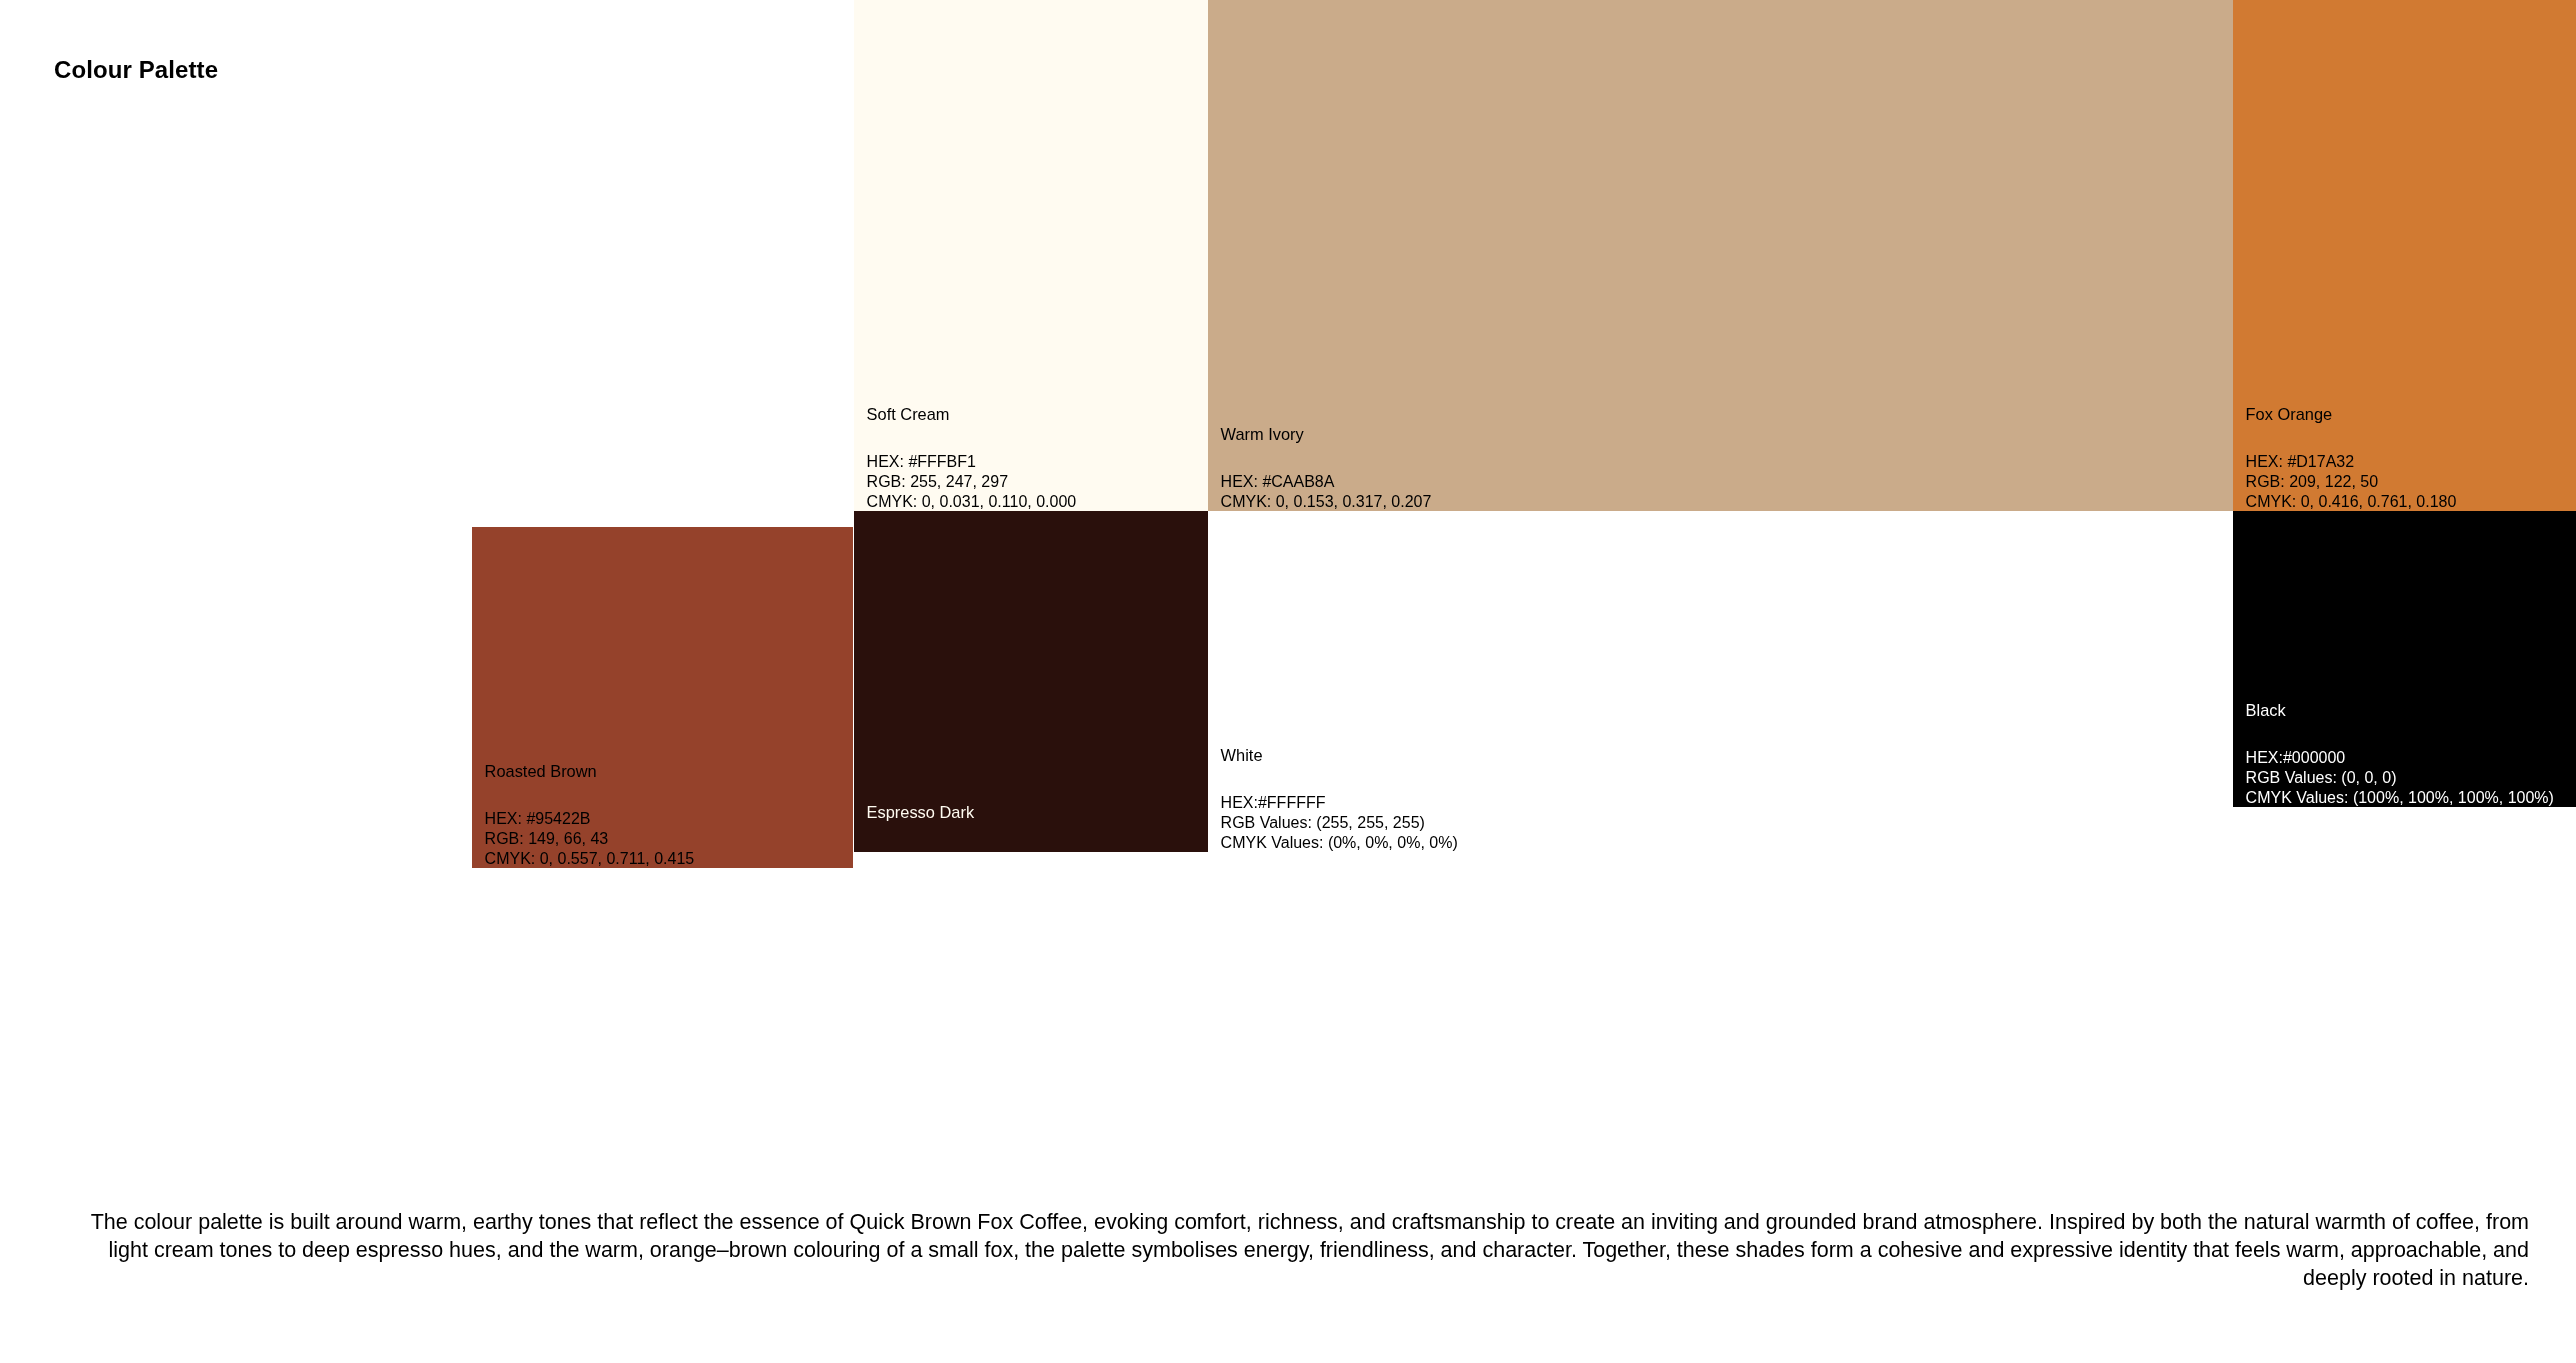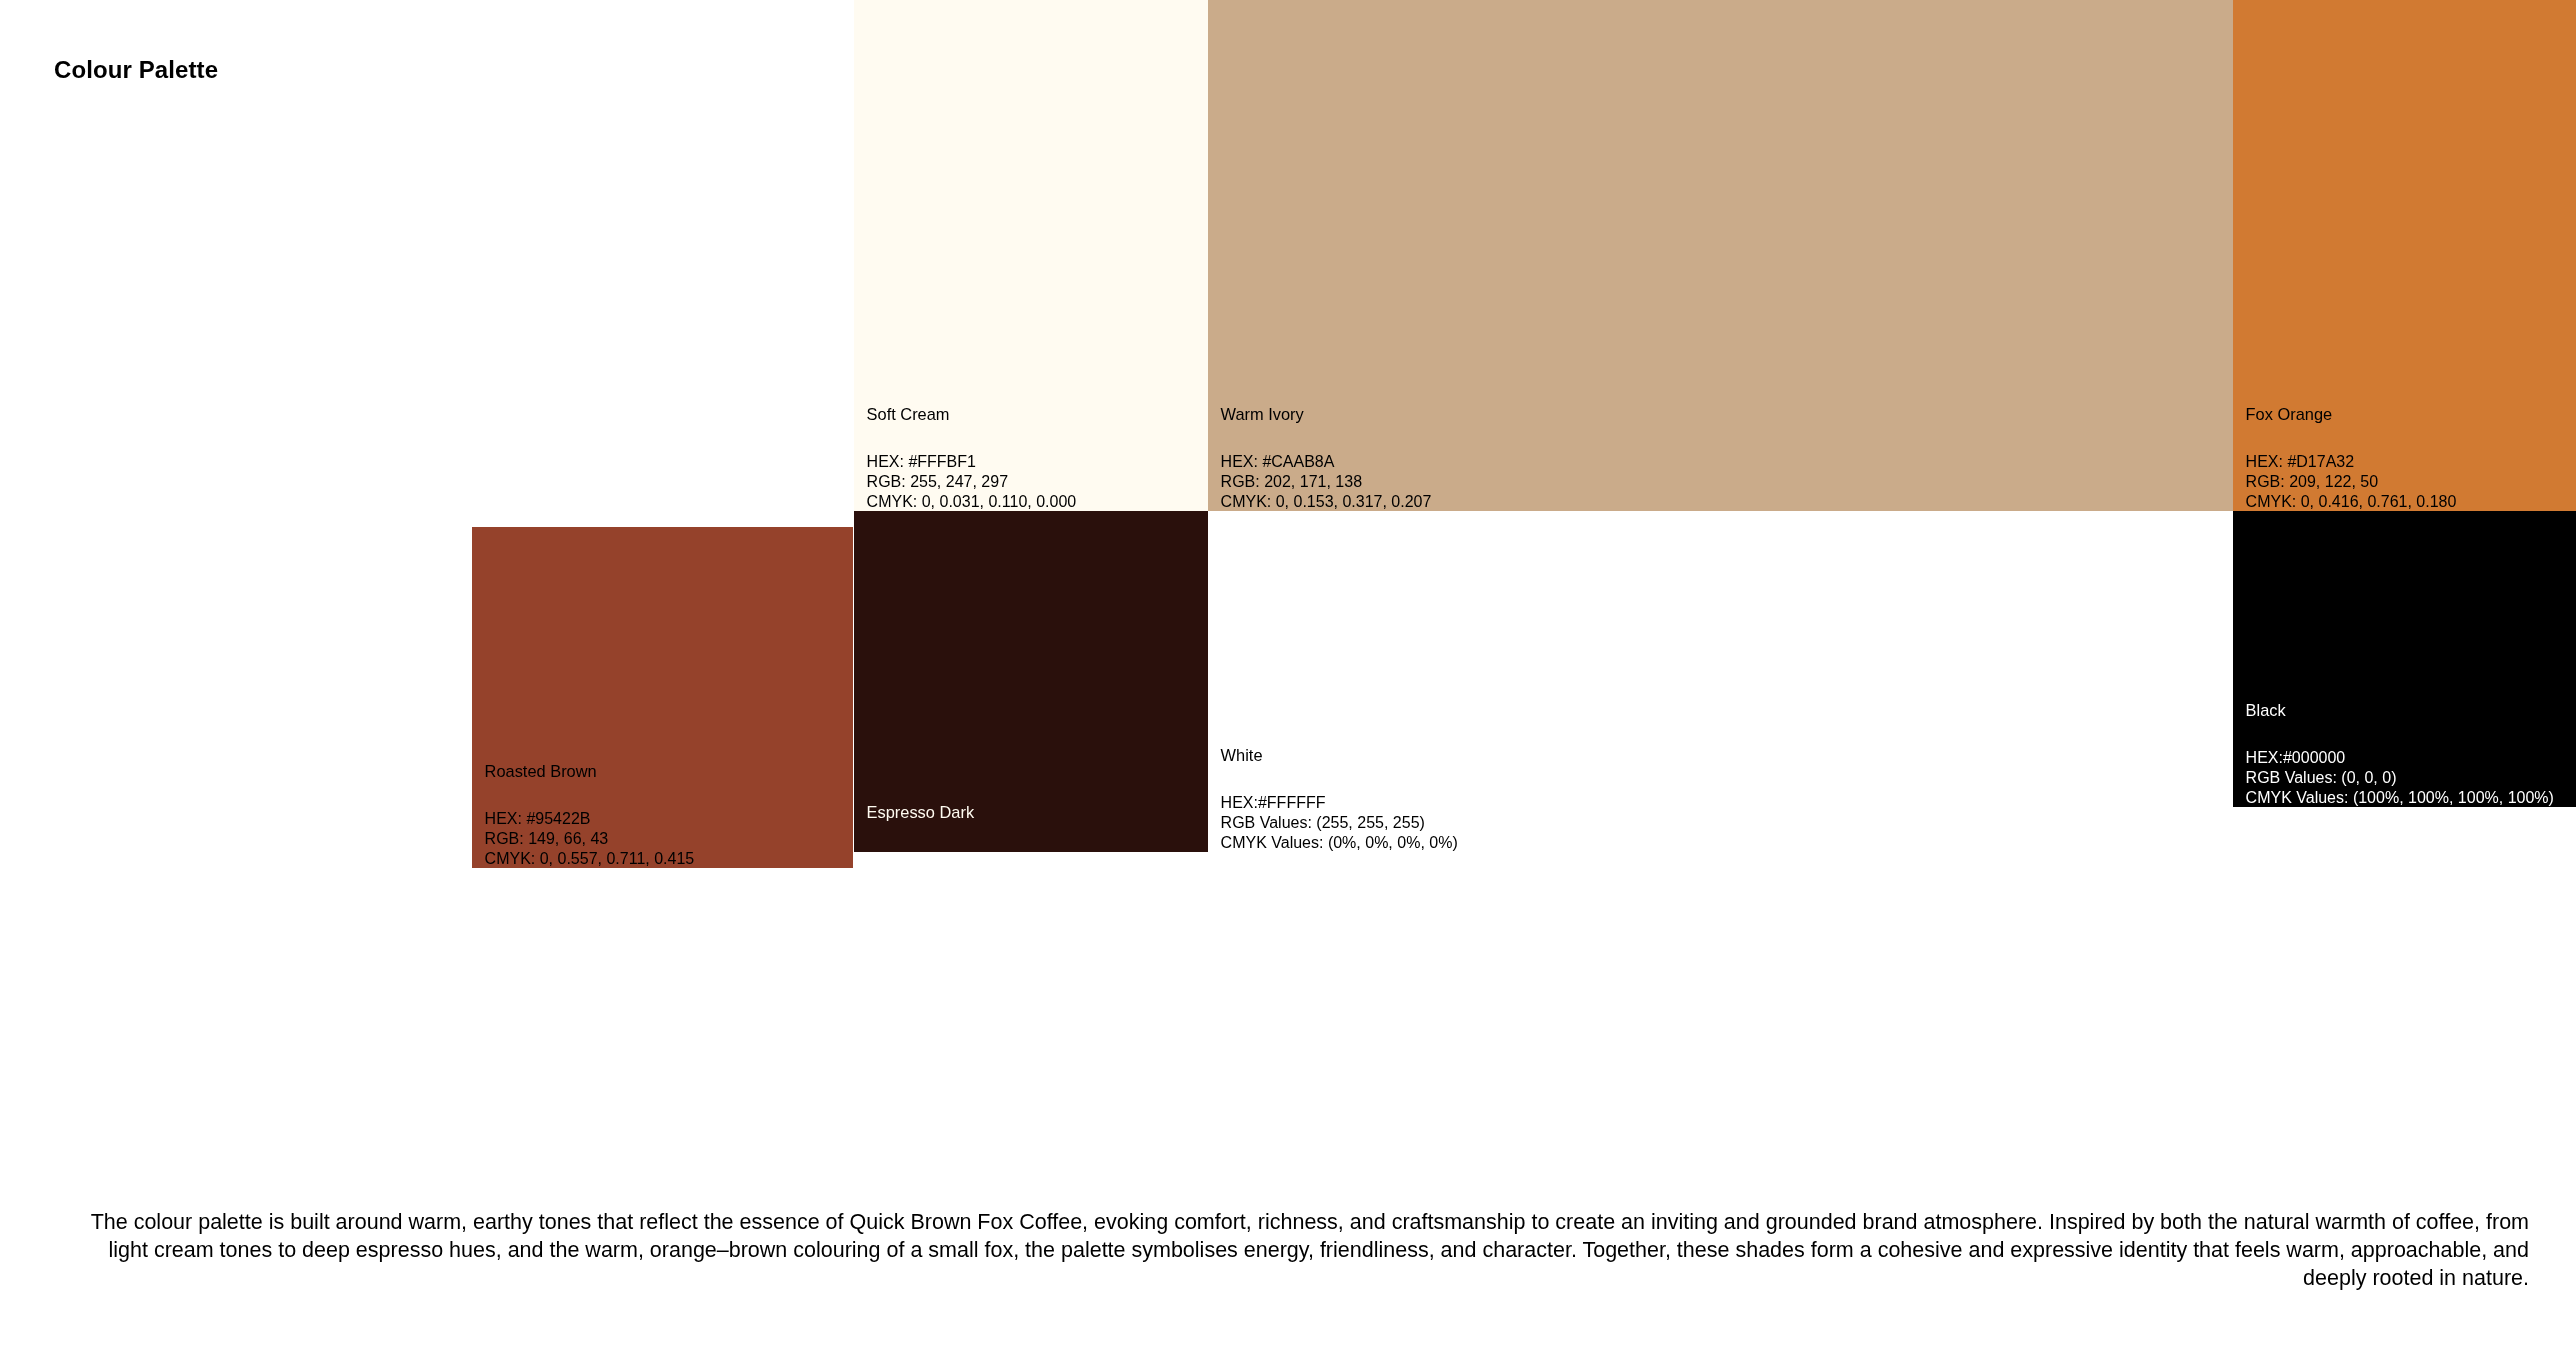--- a/index.html
+++ b/index.html
@@ -86,21 +86,20 @@
       <div>CMYK: 0, 0.031, 0.110, 0.000</div>
     </div>
   </div>
 </div>
 
 <div class="swatch" style="left: 1208px; top: 0px; width: 1025px; height: 511px; background-color: rgb(202, 171, 138); color: rgb(0, 0, 0);">
   <div class="swatch-inner">
     <div class="swatch-name">Warm Ivory</div>
     <div class="swatch-values">
       <div>HEX: #CAAB8A</div>
-      <div>RGB: 202, 171, 138</div>
       <div>CMYK: 0, 0.153, 0.317, 0.207</div>
     </div>
   </div>
 </div>
 
 <div class="swatch" style="left: 2233px; top: 0px; width: 343px; height: 511px; background-color: rgb(209, 122, 50); color: rgb(0, 0, 0); text-decoration: underline;">
   <div class="swatch-inner">
     <div class="swatch-name">Fox Orange</div>
     <div class="swatch-values">
       <div>HEX: #D17A32</div>

